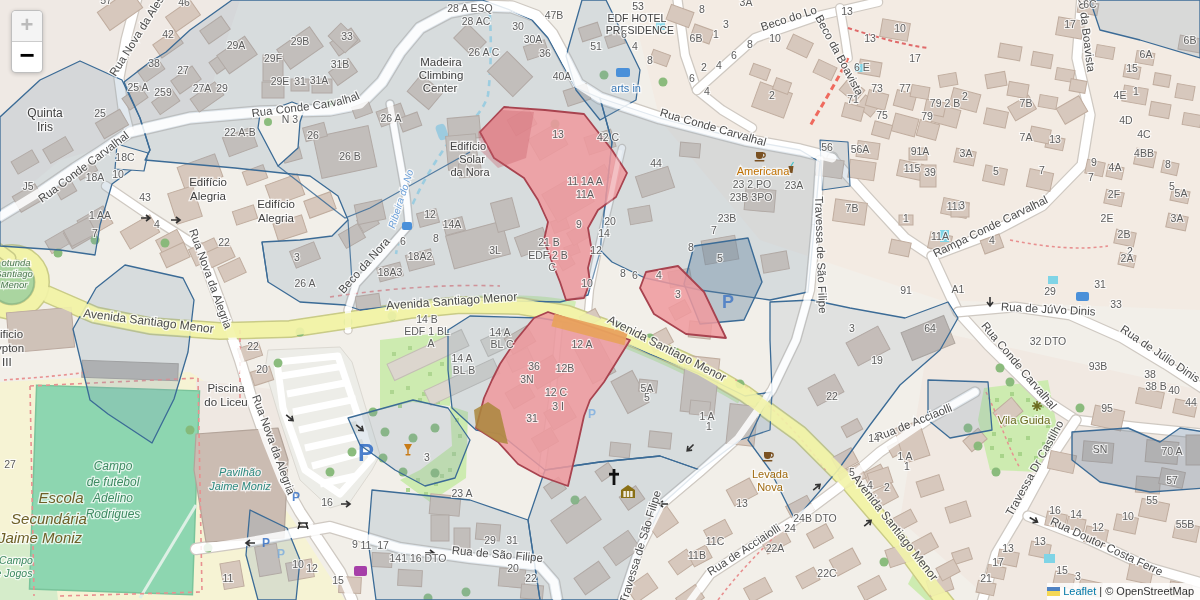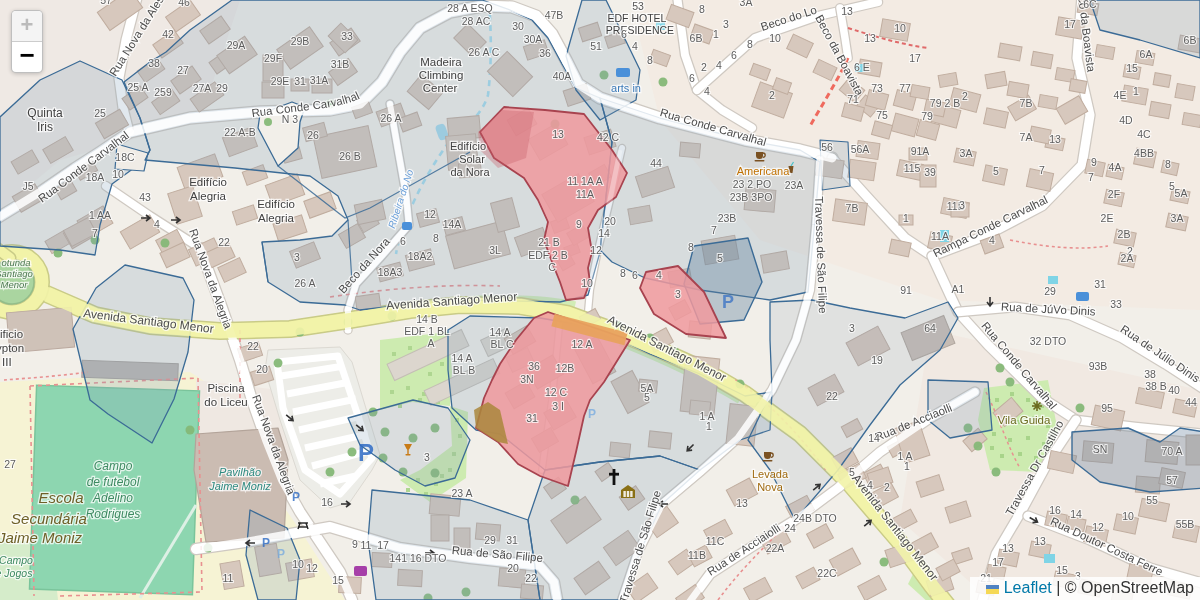--- a/index.html
+++ b/index.html
@@ -1063,15 +1063,15 @@
         <text x="427" y="461" text-anchor="middle" fill="#5d5d5d" style="font-size:10.5px;paint-order:stroke;stroke:rgba(255,255,255,0.75);stroke-width:2.2px">3</text>
         <text x="95" y="237" text-anchor="middle" fill="#5d5d5d" style="font-size:10.5px;paint-order:stroke;stroke:rgba(255,255,255,0.75);stroke-width:2.2px">7</text>
       </g>
 </svg>
 
 <div style="position:absolute;left:11px;top:10px;width:30px;height:61px;background:#fff;border:1px solid rgba(0,0,0,0.25);border-radius:5px;box-shadow:0 1px 4px rgba(0,0,0,0.2)">
 <div style="height:30px;border-bottom:1px solid #ccc;background:#f4f4f4;border-radius:4px 4px 0 0;text-align:center;line-height:28px;font-size:22px;color:#bbb;font-weight:bold">+</div>
 <div style="height:30px;text-align:center;line-height:26px;font-size:26px;color:#000;font-weight:bold">−</div>
 </div>
 
-<div style="position:absolute;right:0;bottom:0;background:rgba(255,255,255,0.85);padding:2px 6px 3px 16px;font-size:16px;color:#333">
+<div style="position:absolute;right:0;bottom:0;background:rgba(255,255,255,0.85);padding:2px 6px 3px 0;font-size:11px;color:#333">
 <span style="display:inline-block;width:13px;height:9px;vertical-align:-1px;background:linear-gradient(#4f82c2 50%,#f5d855 50%)"></span>
 <a style="color:#0078a8;text-decoration:none"> Leaflet</a> <span style="color:#333">|</span> © OpenStreetMap</div>
 </div>
 </body></html>

